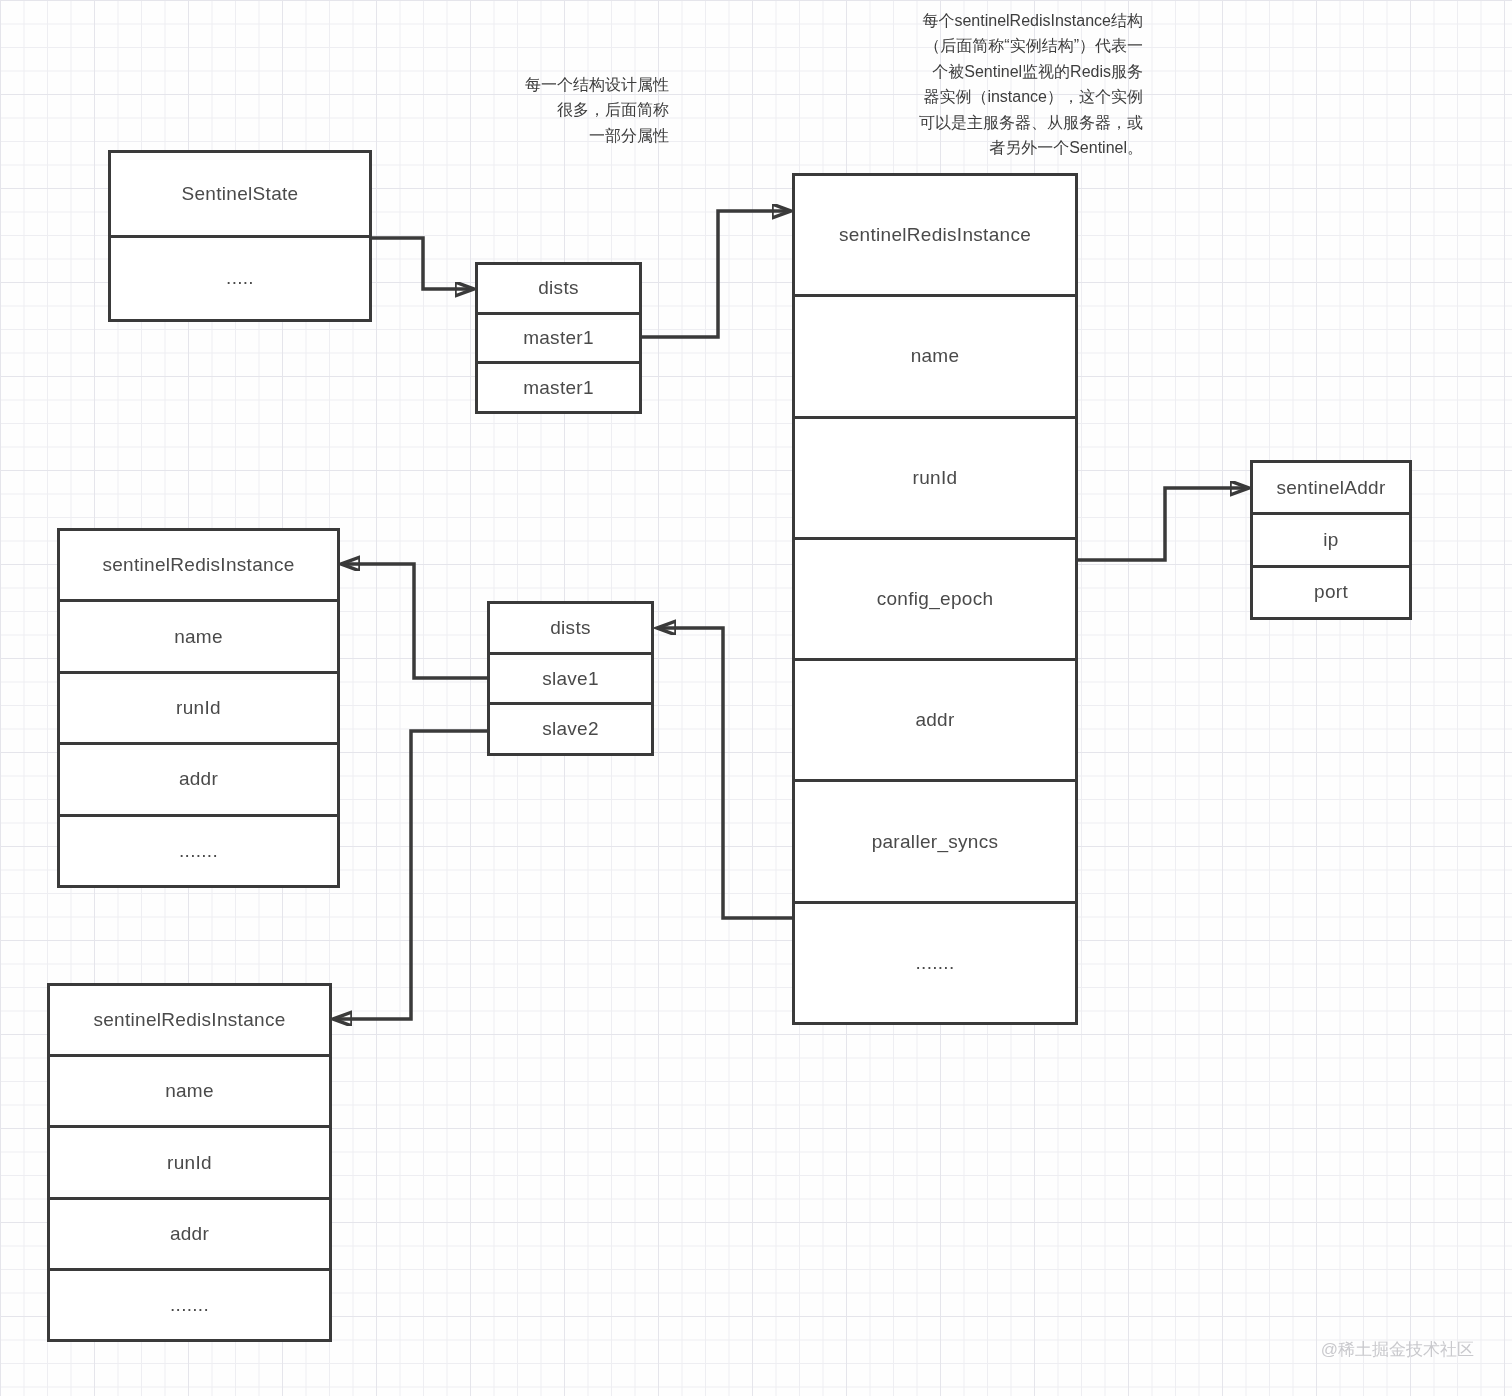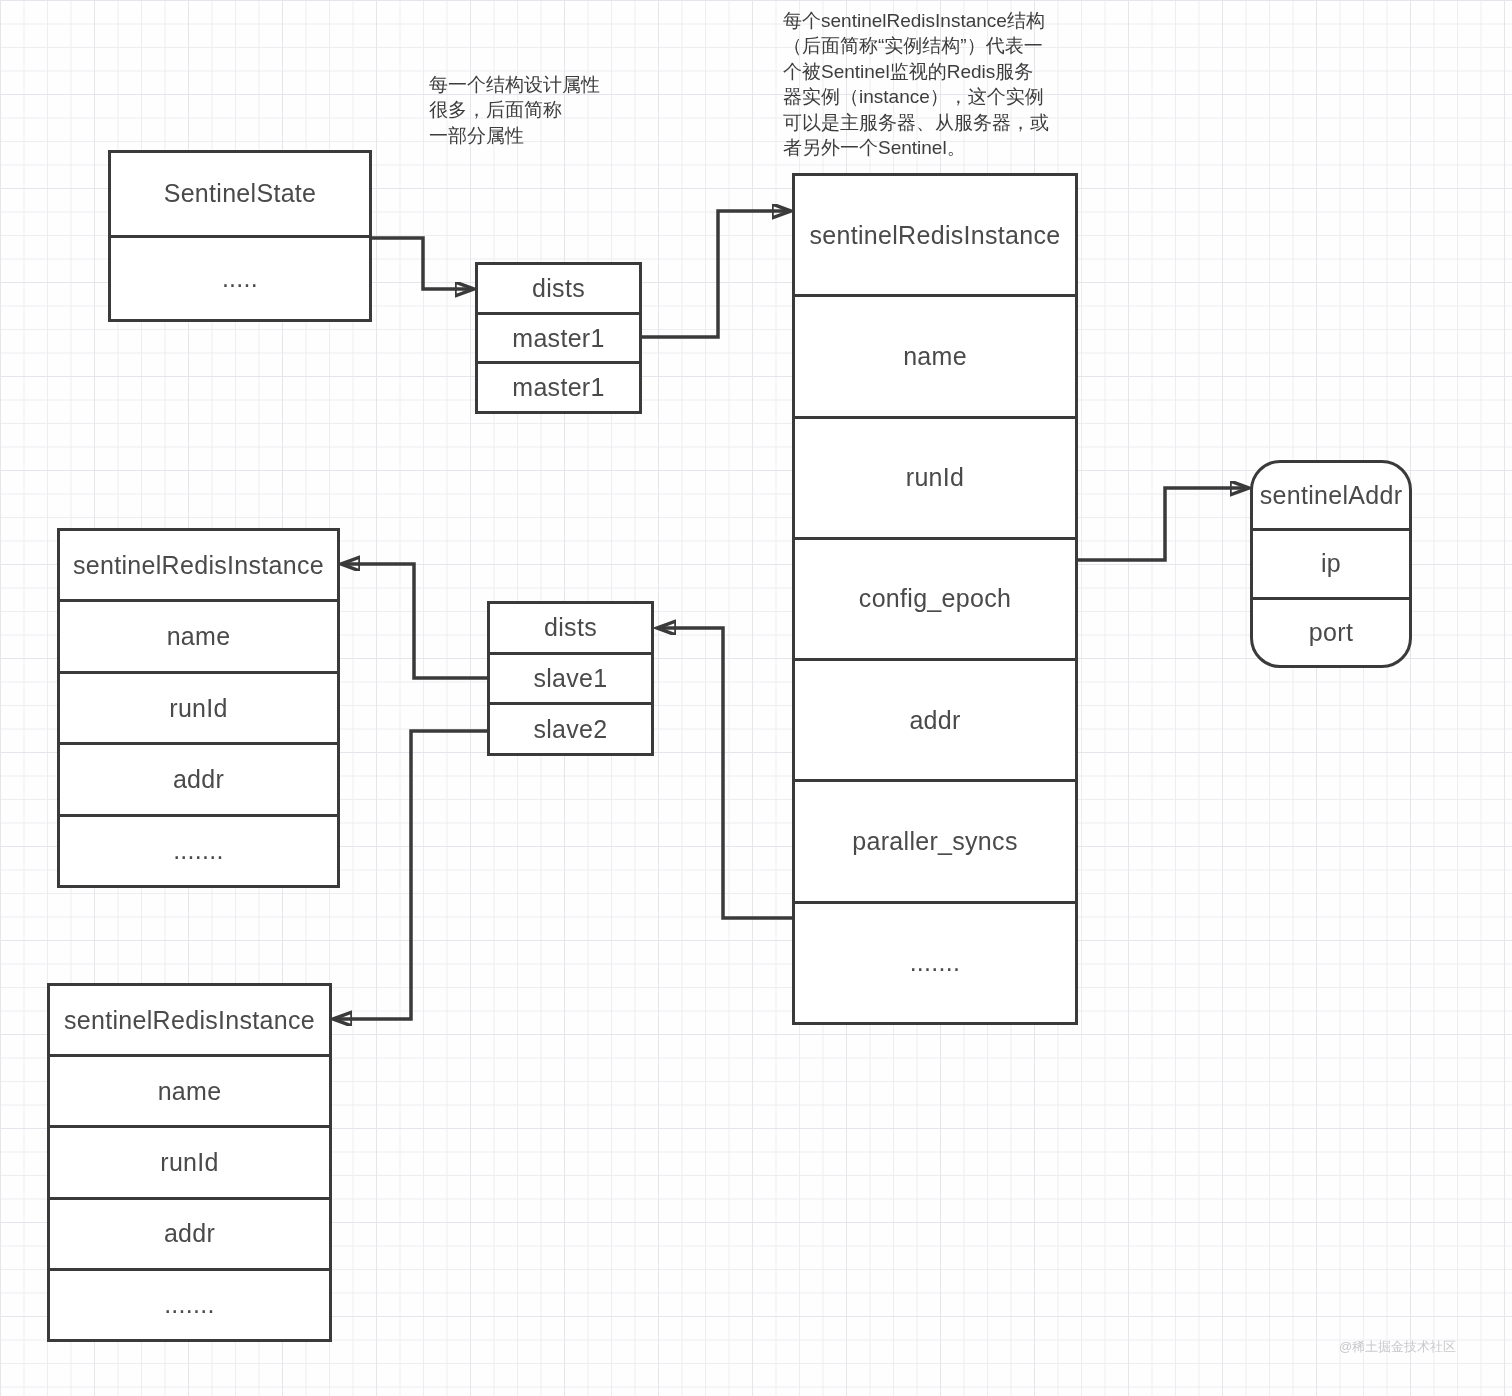--- a/index.html
+++ b/index.html
@@ -34,48 +34,48 @@
     background:#fff;
     display:flex;
     flex-direction:column;
   }
   .sbox .row{
     flex:1;
     display:flex;
     align-items:center;
     justify-content:center;
     border-top:3px solid var(--line);
-    font-size:25px;
+    font-size:19px;
     color:var(--text);
     letter-spacing:.3px;
     white-space:nowrap;
   }
   .sbox .row:first-child{border-top:none;}
   #box-sentinel-state {left:108px; top:150px;  width:264px; height:172px;}
   #box-dists-masters  {left:475px; top:262px;  width:167px; height:152px;}
   #box-instance-main  {left:792px; top:173px;  width:286px; height:852px;}
-  #box-sentinel-addr  {left:1250px;top:460px;  width:162px; height:208px;border-radius:30px;}
+  #box-sentinel-addr  {left:1250px;top:460px;  width:162px; height:160px;}
   #box-instance-slave1{left:57px;  top:528px;  width:283px; height:360px;}
   #box-dists-slaves   {left:487px; top:601px;  width:167px; height:155px;}
   #box-instance-slave2{left:47px;  top:983px;  width:285px; height:359px;}
   .note{
     position:absolute;
     white-space:pre-line;
-    text-align:left;
-    font-size:19px;
+    text-align:right;
+    font-size:16px;
     line-height:25.4px;
     color:var(--note);
   }
   #note-top {left:783px; top:8px;  width:360px;}
   #note-left{left:429px; top:72px; width:240px;}
   .watermark{
     position:absolute;
     left:1300px; top:1338px; width:195px;
     text-align:center;
-    font-size:13px;
+    font-size:17px;
     color:var(--watermark);
   }
   svg.connectors{position:absolute;left:0;top:0;}
   svg.connectors path{
     fill:none;
     stroke:var(--line);
     stroke-width:3.5px;
     stroke-linejoin:miter;
   }
 </style>

